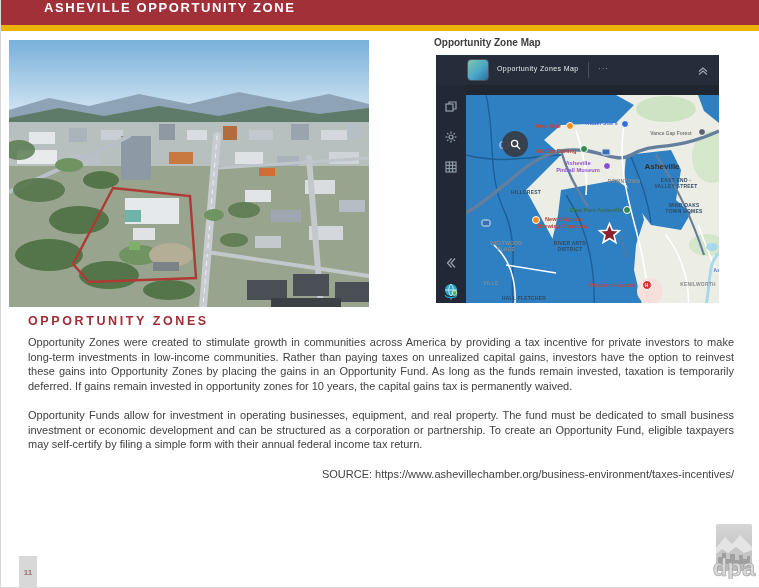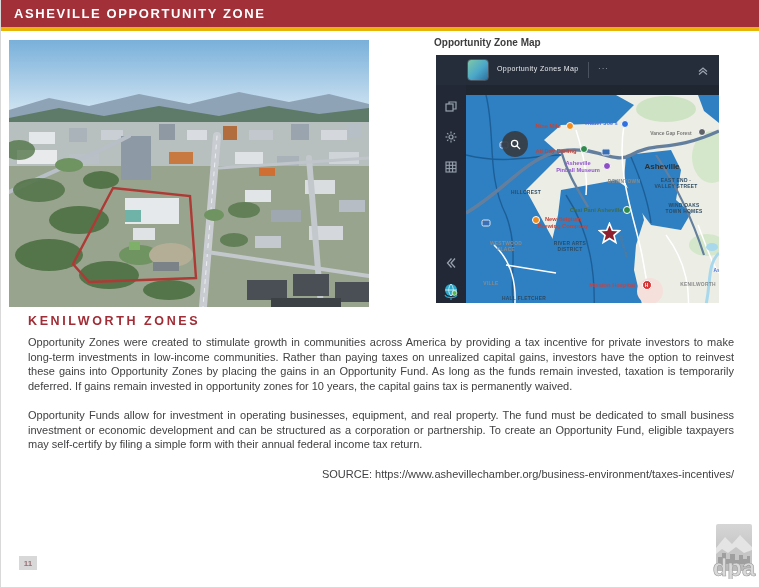--- a/index.html
+++ b/index.html
@@ -4,22 +4,22 @@
 <style>
   * { margin:0; padding:0; box-sizing:border-box; }
   html,body { background:#888; }
   .page {
     position:relative; width:759px; height:588px; background:#ffffff;
     font-family:"Liberation Sans", sans-serif; overflow:hidden;
     border-left:1px solid #d9d9d9; border-bottom:1px solid #d9d9d9;
   }
   
   .hdr { position:absolute; left:0; top:0; width:759px; height:31px;
-    background:#a23039; border-bottom:4px solid #eab308;
-    display:flex; align-items:center; padding-left:13px; }
+    background:#a23039; border-bottom:6px solid #eab308;
+    display:flex; padding-left:43px; }
   .hdr-title { color:#ffffff; font-weight:bold; font-size:13px; letter-spacing:1.6px; }
   
   .photo { position:absolute; left:8px; top:40px; width:360px; height:267px; }
   
   .map-caption { position:absolute; left:433px; top:37px; font-size:10px; font-weight:bold; color:#3d3d3d; }
   .mapbox { position:absolute; left:435px; top:55px; width:283px; height:248px;
     background:#20262f; overflow:hidden; }
   .map-hdr { position:absolute; left:0; top:0; width:283px; height:30px; background:#262d3a;
     display:flex; align-items:center; }
   .map-thumb { position:absolute; left:31px; top:4px; width:22px; height:22px; border-radius:4px;
@@ -55,21 +55,21 @@
     background:rgba(55,60,68,.92); display:flex; align-items:center; justify-content:center; }
   .star-w { position:absolute; left:132px; top:127px; width:23px; height:23px; }
   .rot-lbl { position:absolute; font-size:7px; color:#667788; transform:translate(-50%,-50%) rotate(73deg) scale(.6); white-space:nowrap; }
   
   .content { position:absolute; left:27px; top:314px; width:706px; }
   .content h2 { color:#a12d36; font-size:12.5px; letter-spacing:2.6px; font-weight:bold; margin-bottom:7px; }
   .content p { font-size:11px; line-height:1.32; color:#414042; text-align:justify; margin-bottom:15px; }
   .content .src { text-align:right; margin-top:1px; margin-bottom:15px; }
   .content .stmt { font-weight:bold; color:#262626; text-align:left; margin-top:3px; }
   
-  .pagenum { position:absolute; left:18px; top:556px; width:18px; height:14px; background:#d8d8d8;
+  .pagenum { position:absolute; left:18px; top:556px; width:18px; height:32px; background:#d8d8d8;
     color:#9a7076; font-size:8px; font-weight:bold; display:flex; align-items:center; justify-content:center; }
   .contact { position:absolute; left:57px; top:530px; font-size:8.5px; line-height:13.5px; color:#414042; }
   .contact .nm { color:#b5444d; font-weight:bold; }
   .logo { position:absolute; left:711px; top:524px; width:44px; height:55px; }
 </style>
 </head>
 <body>
 
 <div class="page">
 
@@ -319,21 +319,21 @@
       <div class="map-hdr-div"></div>
       <div class="map-hdr-dots">···</div>
       <svg class="map-hdr-chev" width="12" height="12" viewBox="0 0 12 12">
         <path d="M2 7.5 L6 4 L10 7.5" fill="none" stroke="#9aa3b0" stroke-width="1.3"></path>
         <path d="M2 10.5 L6 7 L10 10.5" fill="none" stroke="#9aa3b0" stroke-width="1.3"></path>
       </svg>
     </div>
   </div>
 
   <div class="content">
-    <h2>KENILWORTH ZONES</h2>
+    <h2>OPPORTUNITY ZONES</h2>
     <p>Opportunity Zones were created to stimulate growth in communities across America by providing a tax incentive for private investors to make long-term investments in low-income communities. Rather than paying taxes on unrealized capital gains, investors have the option to reinvest these gains into Opportunity Zones by placing the gains in an Opportunity Fund. As long as the funds remain invested, taxation is temporarily deferred. If gains remain invested in opportunity zones for 10 years, the capital gains tax is permanently waived.</p>
     <p>Opportunity Funds allow for investment in operating businesses, equipment, and real property. The fund must be dedicated to small business investment or economic development and can be structured as a corporation or partnership. To create an Opportunity Fund, eligible taxpayers may self-certify by filing a simple form with their annual federal income tax return.</p>
     <p class="src">SOURCE: https://www.ashevillechamber.org/business-environment/taxes-incentives/</p>
   </div>
 
   <div class="pagenum">11</div>
 
   <svg class="logo" viewBox="0 0 44 55">
     <defs>
       <linearGradient id="lgy" x1="0" y1="0" x2="0" y2="1">

